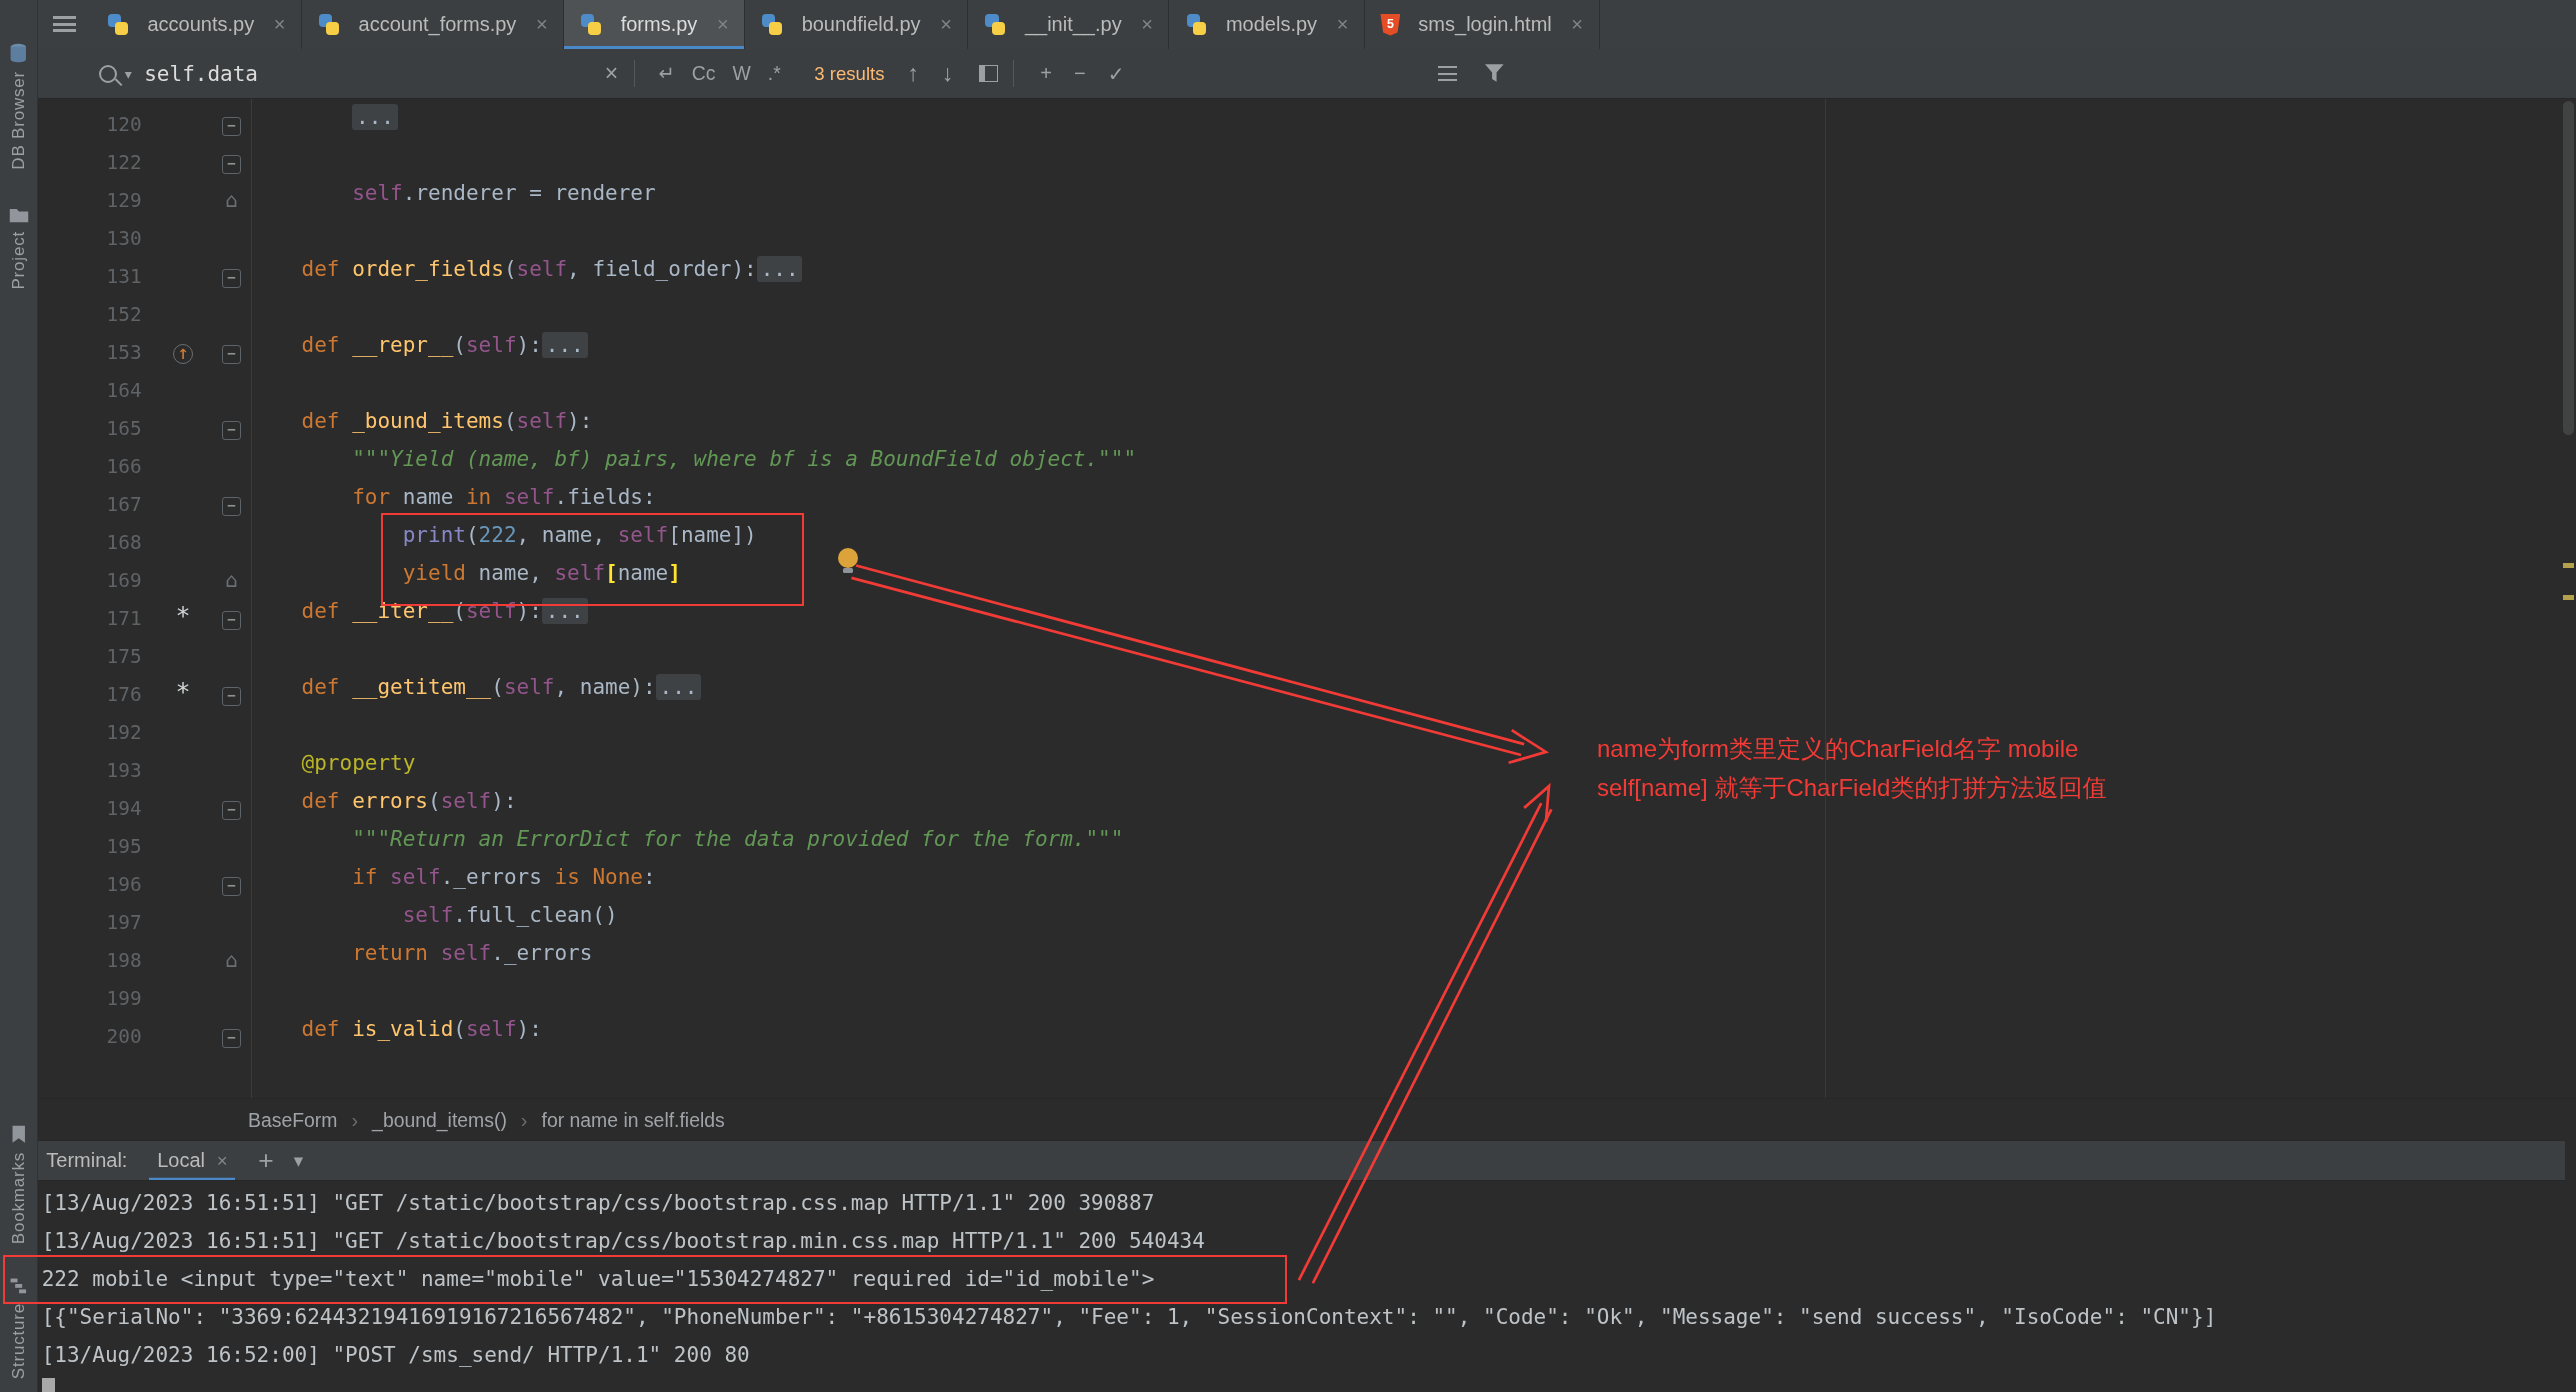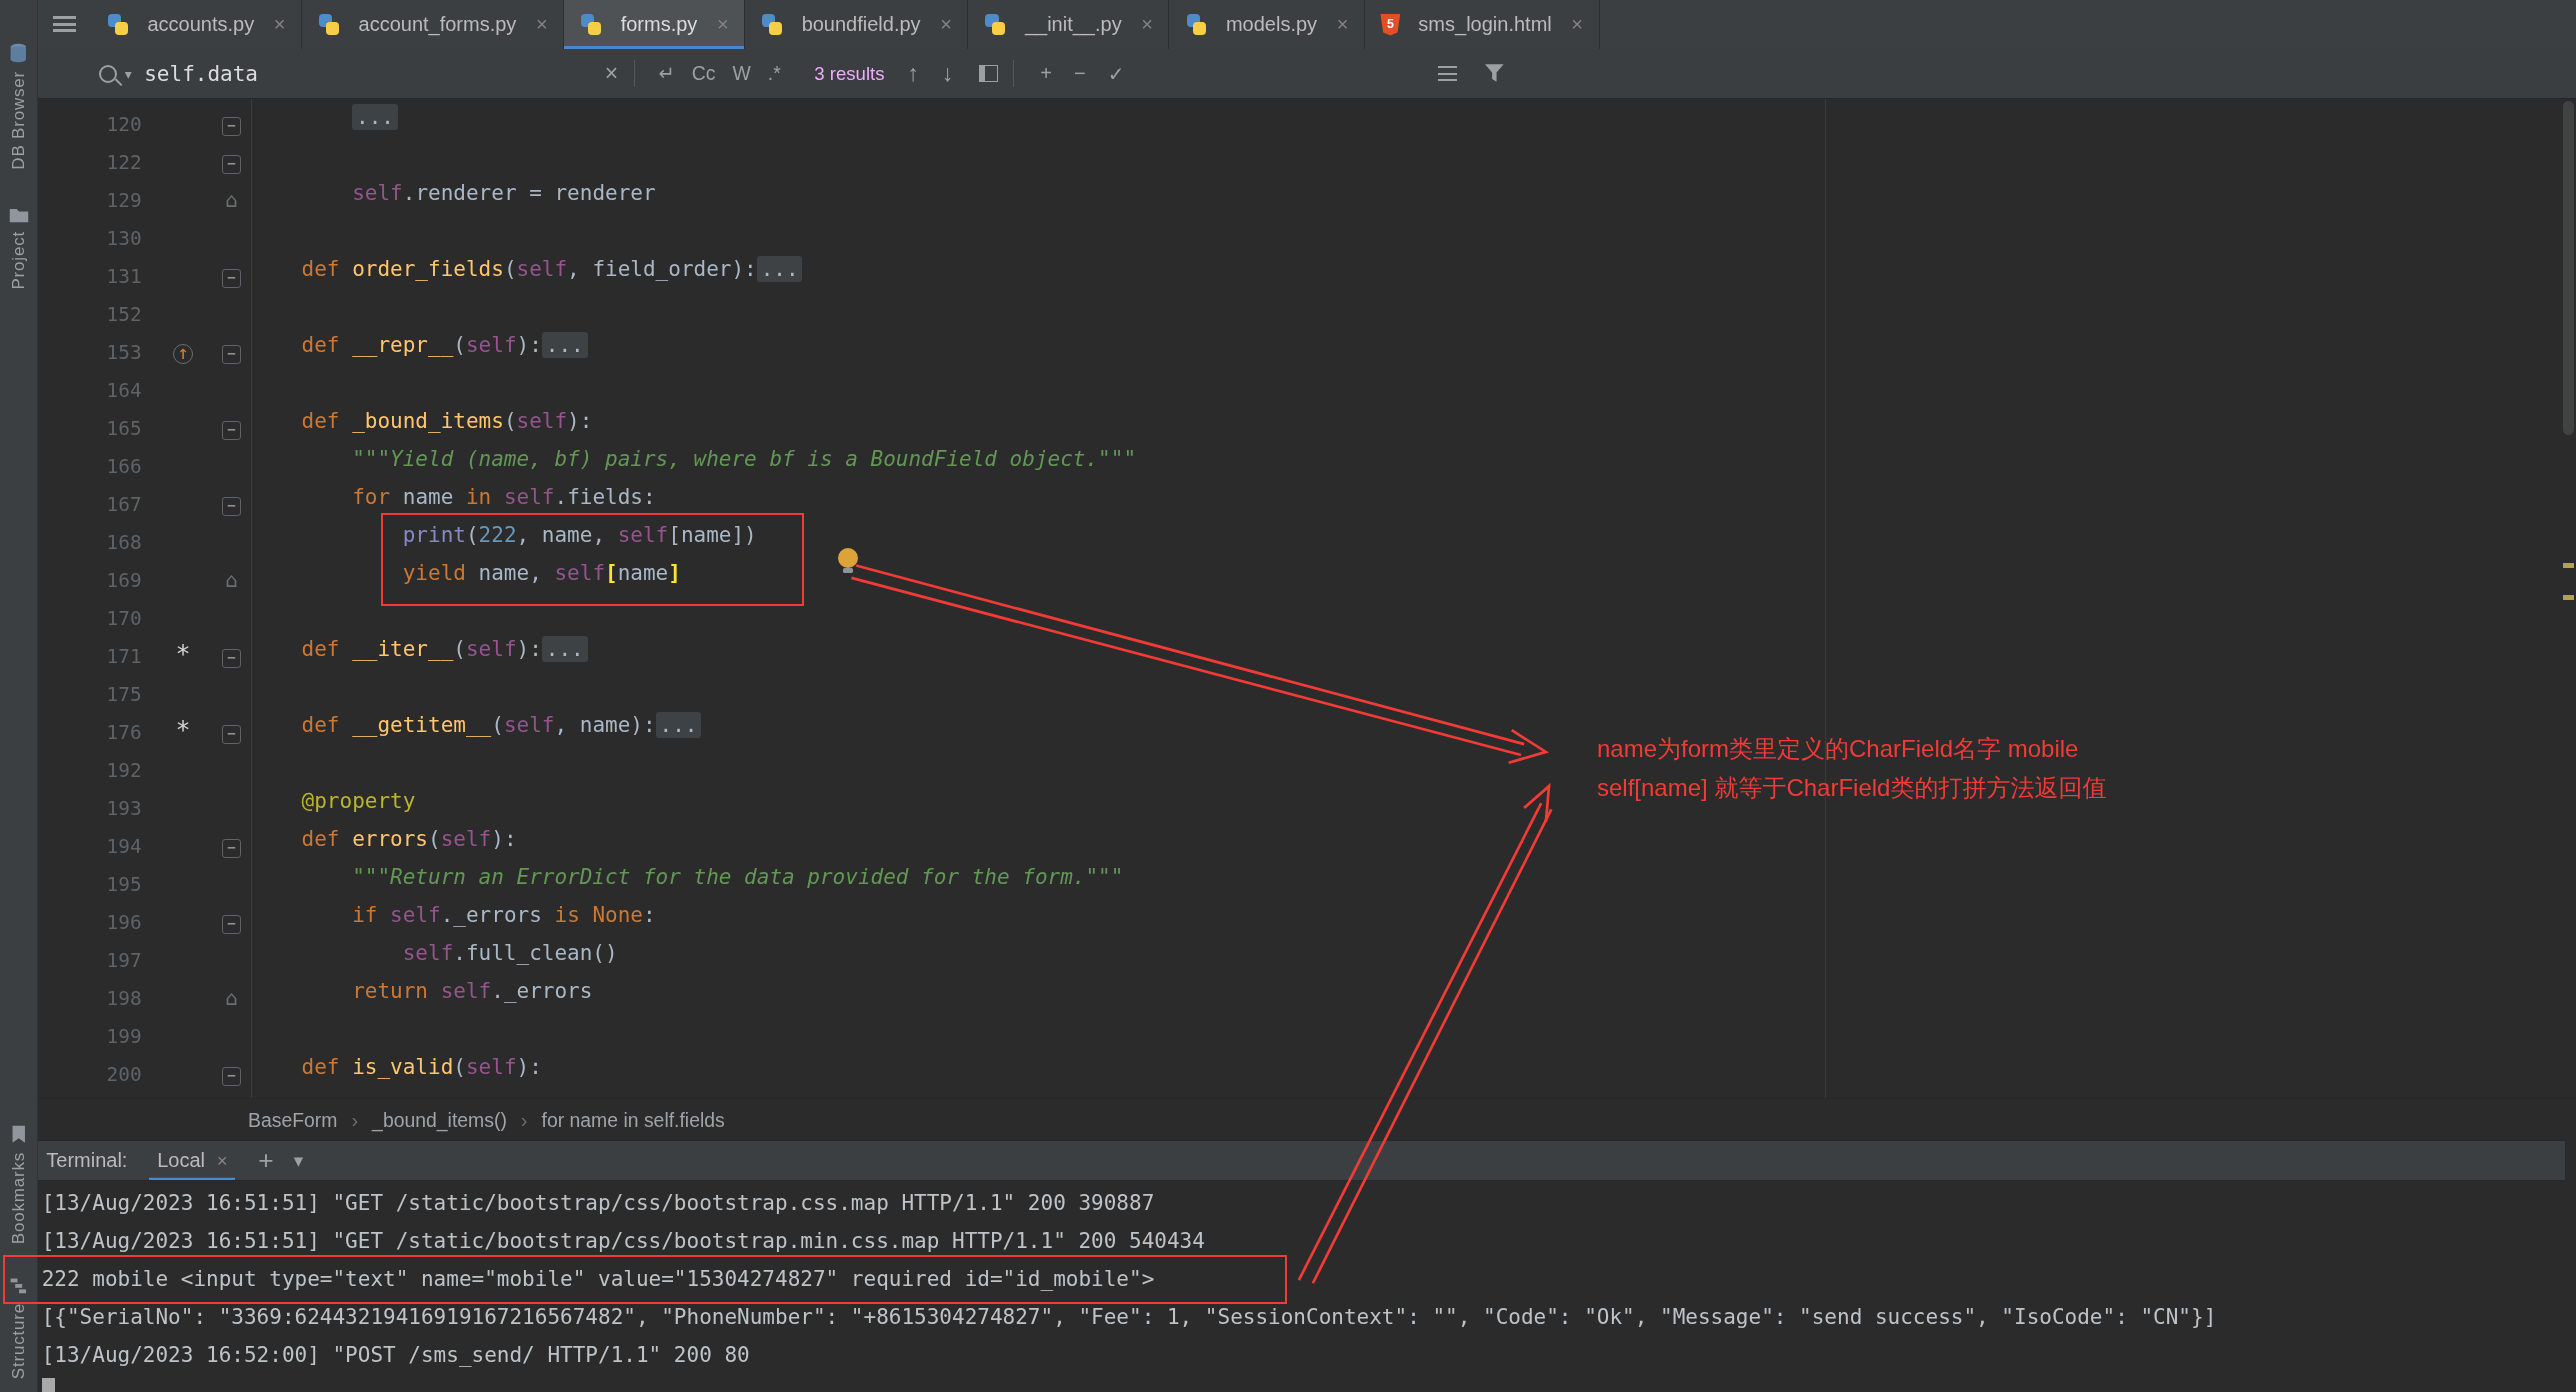--- a/index.html
+++ b/index.html
@@ -25,21 +25,21 @@
   
   .searchbar{position:absolute;left:37px;top:49px;right:0;height:49px;background:#3b3e40;border-bottom:0.8px solid #272727;display:flex;align-items:center;padding-left:62px;color:#9da0a3;z-index:4;}
   .i-mag{width:14px;height:14px;border:2.3px solid #9da0a3;border-radius:50%;position:relative;flex:none;}
   .i-mag::after{content:"";position:absolute;width:8.5px;height:2.3px;background:#9da0a3;transform:rotate(45deg);right:-7.8px;bottom:-2.3px;}
   .mag-caret{font-size:14px;margin-left:7.8px;color:#9da0a3;}
   .query-box{width:474px;display:flex;align-items:center;margin-left:12.4px;}
   .query{font:21px "DejaVu Sans Mono",monospace;color:#dcdcdc;flex:1;}
   .sb-x{font-size:23px;color:#9da0a3;cursor:pointer;}
   .sb-sep{width:0.8px;height:26.4px;background:#55585a;margin:0 15.5px;flex:none;}
   .sb-btn{font-size:19.4px;color:#9da0a3;margin:0 8.5px;cursor:pointer;flex:none;}
-  .sb-results{font-size:18.6px;color:#f0abfc;margin-left:25px;flex:none;}
+  .sb-results{font-size:18.6px;color:#fdba74;margin-left:25px;flex:none;}
   .sb-arrow{font-size:23px;color:#9da0a3;margin-left:23px;cursor:pointer;flex:none;}
   .i-openwin{width:17px;height:15.5px;border:1.6px solid #9da0a3;position:relative;margin-left:25px;flex:none;cursor:pointer;}
   .i-openwin::before{content:"";position:absolute;left:0;top:0;width:5.4px;height:100%;background:#9da0a3;}
   .sb-occ{font-size:20px;color:#9da0a3;margin:0 11px;cursor:pointer;flex:none;}
   .sb-gap{width:280px;flex:none;}
   .i-lines{width:18.6px;height:15.5px;background:repeating-linear-gradient(to bottom,#9da0a3 0 2.3px,transparent 2.3px 6.6px);margin-left:23px;flex:none;cursor:pointer;}
   .i-funnel{width:18.6px;height:18.6px;background:#9da0a3;clip-path:polygon(0 0,100% 0,62% 45%,62% 95%,38% 80%,38% 45%);margin-left:28px;flex:none;cursor:pointer;}
   
   .editor{position:absolute;left:37px;top:98px;right:0;height:1000px;background:#2b2b2b;overflow:hidden;z-index:1;}
   .gutter-sep{position:absolute;left:214px;top:0;bottom:0;width:0.8px;background:#3a3c3e;}
@@ -289,26 +289,20 @@
       </div>
       <div class="row">
         <span class="ln">169</span>
         <span class="mark"></span>
         <span class="fold">
           <span class="gpent">⌂</span>
         </span>
         <span class="code">            <span class="c-kw">yield</span><span class="c-pl"> name, </span><span class="c-self">self</span><span class="c-hl">[</span><span class="c-pl">name</span><span class="c-hl">]</span></span>
       </div>
       <div class="row">
-        <span class="ln">170</span>
-        <span class="mark"></span>
-        <span class="fold"></span>
-        <span class="code"></span>
-      </div>
-      <div class="row">
         <span class="ln">171</span>
         <span class="mark">
           <span class="gstar">*</span>
         </span>
         <span class="fold">
           <span class="gfold">−</span>
         </span>
         <span class="code">    <span class="c-kw">def </span><span class="c-fn">__iter__</span><span class="c-pl">(</span><span class="c-self">self</span><span class="c-pl">):</span><span class="c-fold">...</span></span>
       </div>
       <div class="row">

